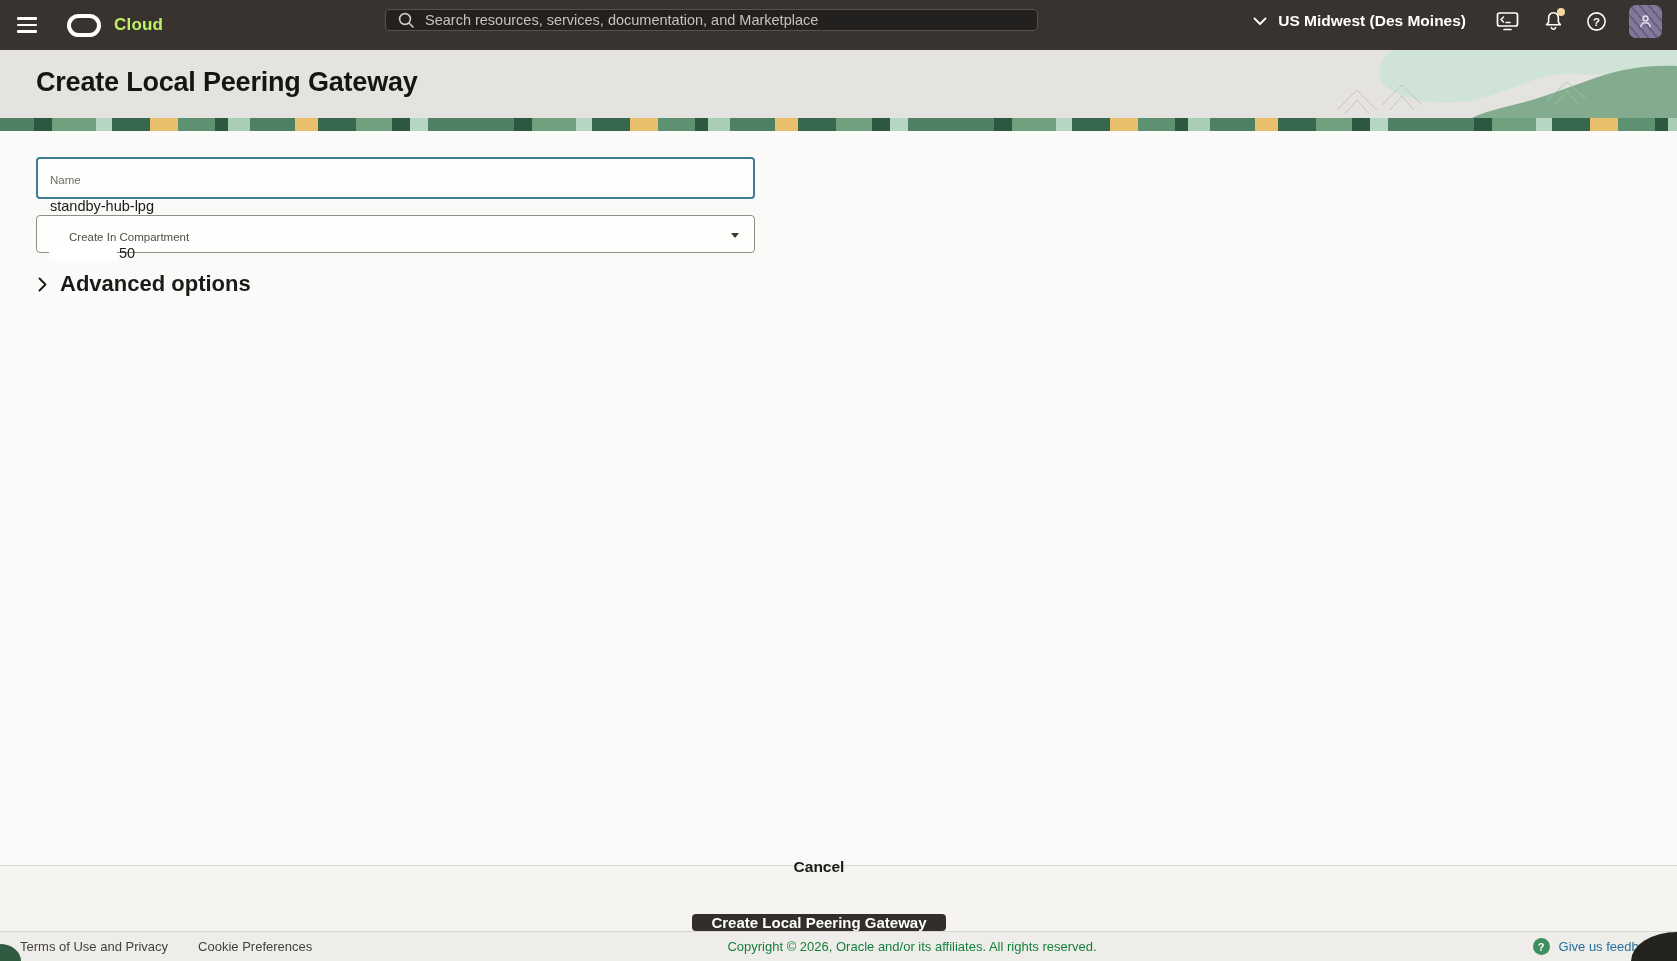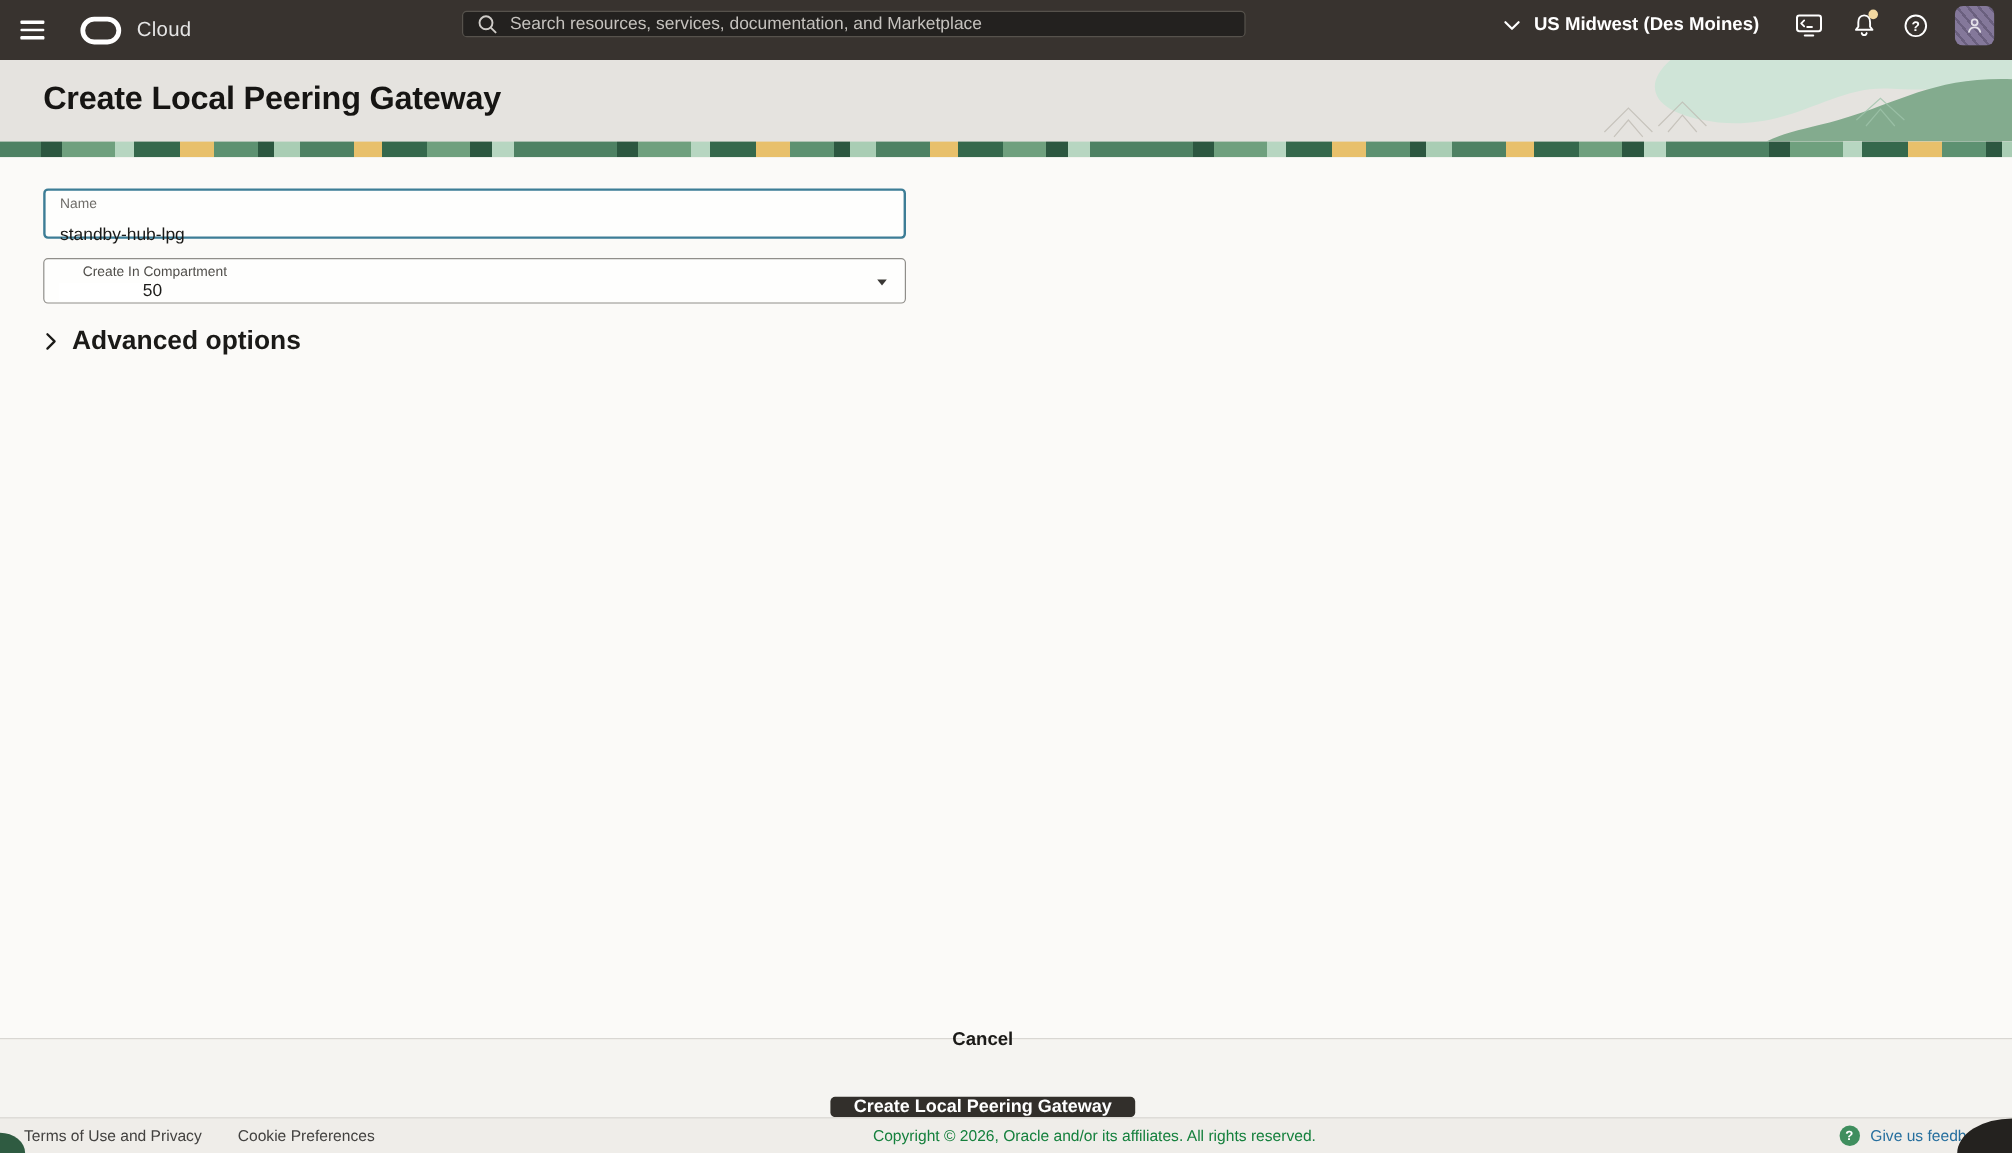--- a/index.html
+++ b/index.html
@@ -13,21 +13,21 @@
 
   
   .topbar {
     position:absolute; top:0; left:0; right:0; height:50px;
     background:#38332F; display:flex; align-items:center;
   }
   .menu-btn { margin-left:17px; width:24px; height:24px; display:flex; flex-direction:column; justify-content:center; gap:4px; cursor:pointer; background:none; border:none; }
   .menu-btn span { display:block; width:20px; height:2.4px; background:#FFFFFF; border-radius:1px; }
   .brand { display:flex; align-items:center; margin-left:26px; cursor:pointer; }
   .oracle-pill { width:34px; height:23px; border:4.5px solid #FFFFFF; border-radius:12px; }
-  .brand-name { color:#e5e5e5; font-size:17px; font-weight:400; margin-left:13px; letter-spacing:.2px; }
+  .brand-name { color:#bef264; font-size:17px; font-weight:700; margin-left:13px; letter-spacing:.2px; }
 
   .search-wrap {
     position:absolute; left:385px; top:9px; width:653px; height:22px;
     background:#23211F; border:1px solid #56524C; border-radius:4px;
     display:flex; align-items:center; padding:0 11px;
   }
   .search-wrap svg { flex:0 0 auto; }
   .search-input {
     flex:1; margin-left:10px; background:transparent; border:none; outline:none;
     color:#E8E6E3; font-size:14.5px; font-family:"Liberation Sans", sans-serif;
@@ -58,21 +58,21 @@
     background:repeating-linear-gradient(90deg,
       #4E8163 0 34px,  #2C5740 34px 52px,  #6FA07E 52px 96px,  #B7D6C1 96px 112px,
       #35684C 112px 150px, #E8C06B 150px 178px, #5D9171 178px 215px, #2C5740 215px 228px,
       #A9CDB4 228px 250px, #4E8163 250px 295px, #E8C06B 295px 318px, #35684C 318px 356px,
       #6FA07E 356px 392px, #2C5740 392px 410px, #B7D6C1 410px 428px, #4E8163 428px 480px);
   }
 
   
   .field {
     position:absolute; left:36px; width:719px; border-radius:4px; background:#FEFEFD;
-    padding:5px 12px;
+    padding:15px 12px;
   }
   .field-name { top:157px; height:42px; border:2px solid #3D7D96; }
   .field-label { display:block; font-size:11.5px; color:#6E6C68; }
   .name-input {
     width:100%; border:none; outline:none; background:transparent;
     font-size:14.5px; color:#1B1A18; font-family:"Liberation Sans", sans-serif; margin-top:12px;
   }
   .field-compartment { top:215px; height:38px; border:1px solid #908E8A; cursor:pointer; }
   .field-compartment .field-label { color:#504E4A;margin-left:20px; }
   .compartment-value { display:flex; align-items:center; margin-top:2px; font-size:14.5px; color:#1B1A18; }

